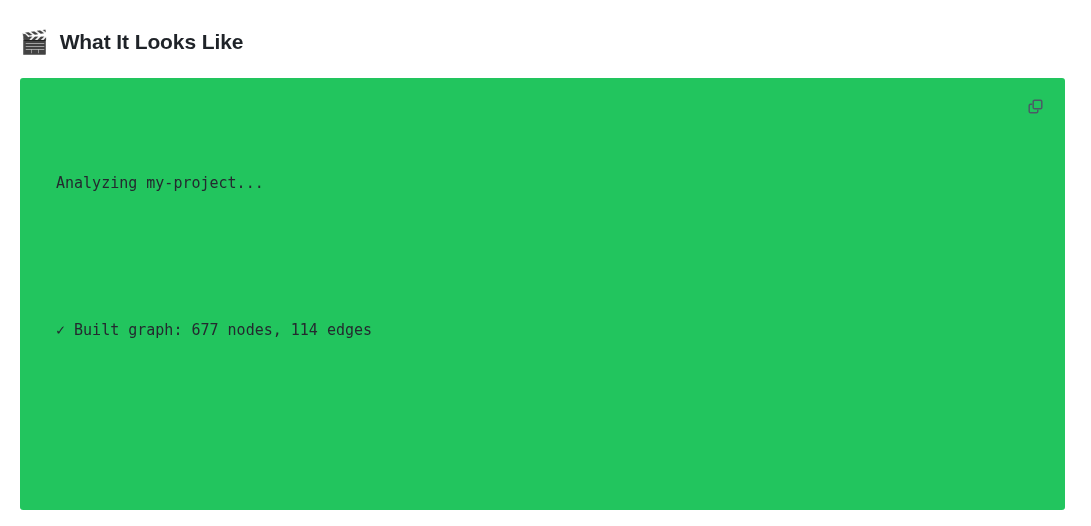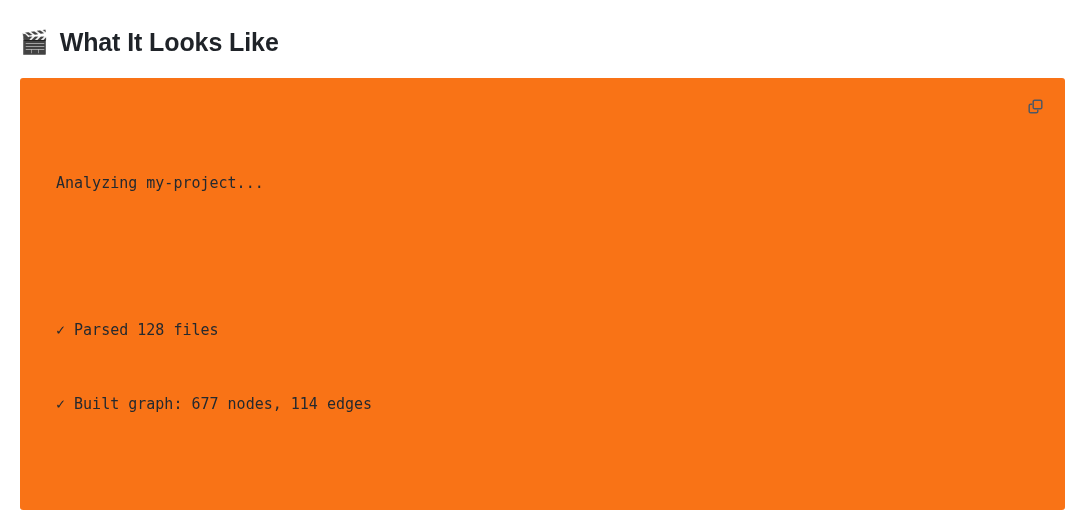--- a/index.html
+++ b/index.html
@@ -34,35 +34,35 @@
     height: 36px;
   }
   .heading-emoji {
     font-family: "DejaVu Sans", sans-serif;
     font-size: 23px;
     line-height: 1;
     display: block;
   }
   .heading-text {
     font-family: "Liberation Sans", sans-serif;
-    font-size: 25px;
+    font-size: 21px;
     font-weight: bold;
     letter-spacing: -0.1px;
     color: #1f2328;
     white-space: nowrap;
   }
 
   
   .code-panel {
     position: absolute;
     left: 20px;
     top: 78px;
     width: 1045px;
     height: 432px;
-    background: #f97316;
+    background: #22c55e;
     border-radius: 3px;
     box-sizing: border-box;
   }
 
   .copy-btn {
     position: absolute;
     right: 17px;
     top: 15px;
     width: 26px;
     height: 26px;
@@ -112,21 +112,20 @@
           <rect x="6.2" y="2.2" width="8.6" height="8.6" rx="1.4" stroke="#4c5866" stroke-width="1.45" fill="none"></rect>
           <path d="M10.8 12.2v1.2a1.4 1.4 0 0 1-1.4 1.4H3.6a1.4 1.4 0 0 1-1.4-1.4V7.6a1.4 1.4 0 0 1 1.4-1.4h1.2" stroke="#4c5866" stroke-width="1.45" fill="none" stroke-linecap="round" stroke-linejoin="round"></path>
         </svg>
       </span>
     </button>
 
     <div class="code-body">
 
       <div class="code-line">Analyzing my-project...</div>
       <div class="code-line blank"></div>
-      <div class="code-line">✓ Parsed 128 files</div>
       <div class="code-line">✓ Built graph: 677 nodes, 114 edges</div>
 
       
 
       
       
     </div>
   </div>
 </div>
 

